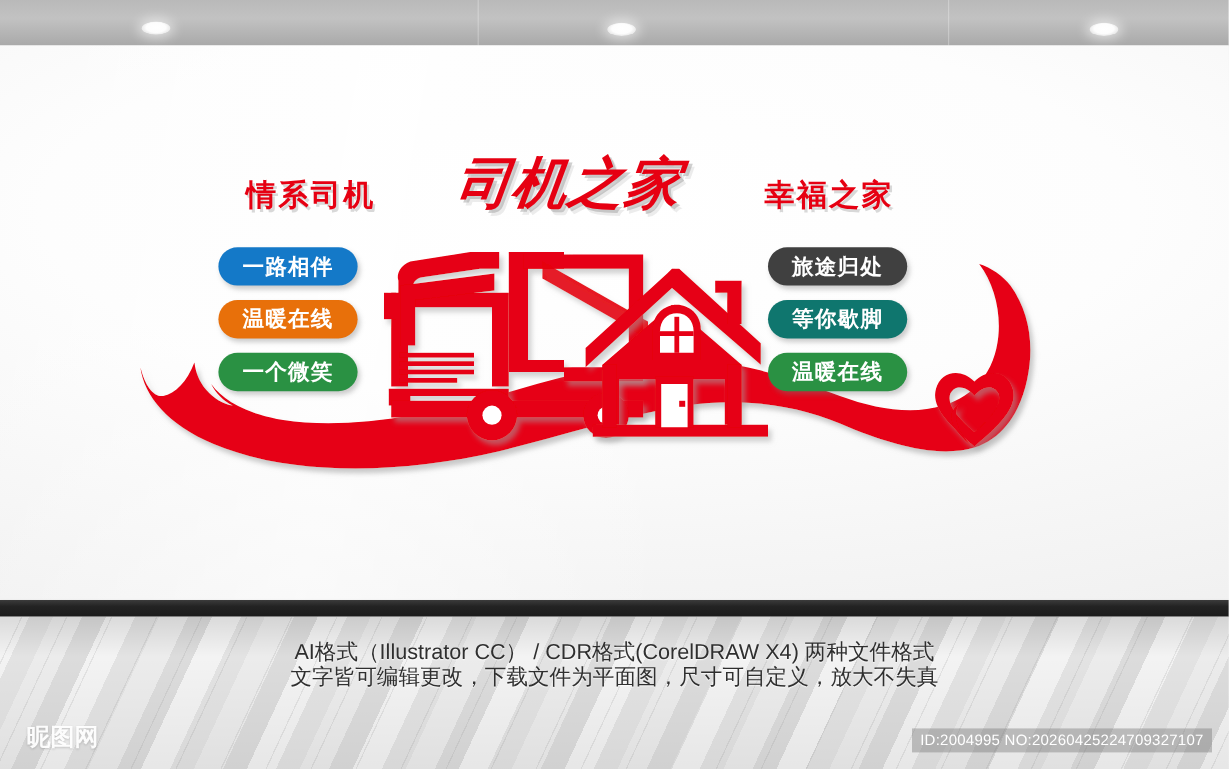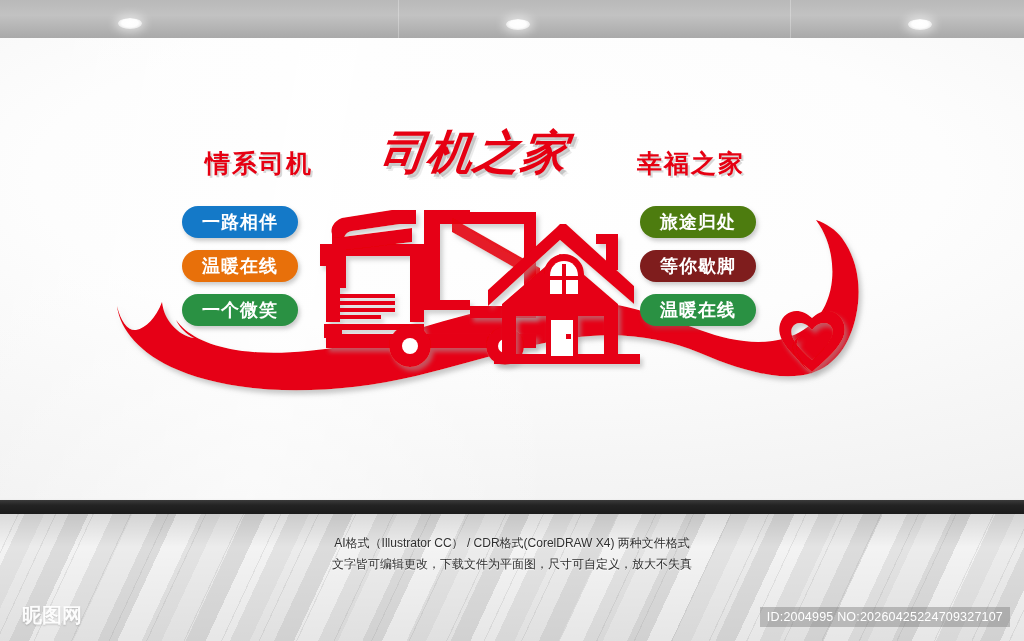--- a/index.html
+++ b/index.html
@@ -67,21 +67,21 @@
     display:flex; align-items:center; justify-content:center;
     color:#ffffff; font-size:18px; font-weight:bold; letter-spacing:1px;
     white-space:nowrap; line-height:1;
     box-shadow:2px 3px 4px rgba(120,120,120,.38); }
   .col-left  { left:182px; }
   .col-right { left:640px; }
   .row1 { top:168px; } .row2 { top:212px; } .row3 { top:256px; }
 
   
   .caption { position:absolute; left:0; top:533px; width:1024px;
-    text-align:center; color:#2f2f2f; font-size:12px; line-height:21px;
+    text-align:center; color:#2f2f2f; font-size:18px; line-height:21px;
     text-shadow:0 1px 1px rgba(255,255,255,.85); }
 
   .wm { position:absolute; left:22px; top:605px; display:flex; align-items:flex-end; gap:9px;
     color:rgba(255,255,255,.95); font-size:20px; font-weight:bold; line-height:1;
     text-shadow:0 1px 2px rgba(0,0,0,.18); }
   .wm .dom { font-size:19px; letter-spacing:.5px; }
 
   .idtag { position:absolute; right:14px; top:607px; padding:2px 7px;
     background:rgba(120,120,120,.42); color:#ffffff;
     font-size:12.5px; line-height:16px; white-space:nowrap; letter-spacing:.2px; }
@@ -230,22 +230,22 @@
     </svg>
 
     <div class="kicker left">情系司机</div>
     <div class="headline">司机之家</div>
     <div class="kicker right">幸福之家</div>
 
     <div class="pill col-left row1" style="background:#1479C8">一路相伴</div>
     <div class="pill col-left row2" style="background:#E8700A">温暖在线</div>
     <div class="pill col-left row3" style="background:#2A9143">一个微笑</div>
 
-    <div class="pill col-right row1" style="background:#4d7c0f">旅途归处</div>
-    <div class="pill col-right row2" style="background:#7f1d1d">等你歇脚</div>
+    <div class="pill col-right row1" style="background:#404040">旅途归处</div>
+    <div class="pill col-right row2" style="background:#0f766e">等你歇脚</div>
     <div class="pill col-right row3" style="background:#2A9143">温暖在线</div>
   </div>
 
   <div class="baseboard"></div>
   <div class="floor"></div>
   <div class="floor-shade"></div>
 
   <div class="caption">
     <div>AI格式（Illustrator CC） / CDR格式(CorelDRAW X4) 两种文件格式</div>
     <div>文字皆可编辑更改，下载文件为平面图，尺寸可自定义，放大不失真</div>

